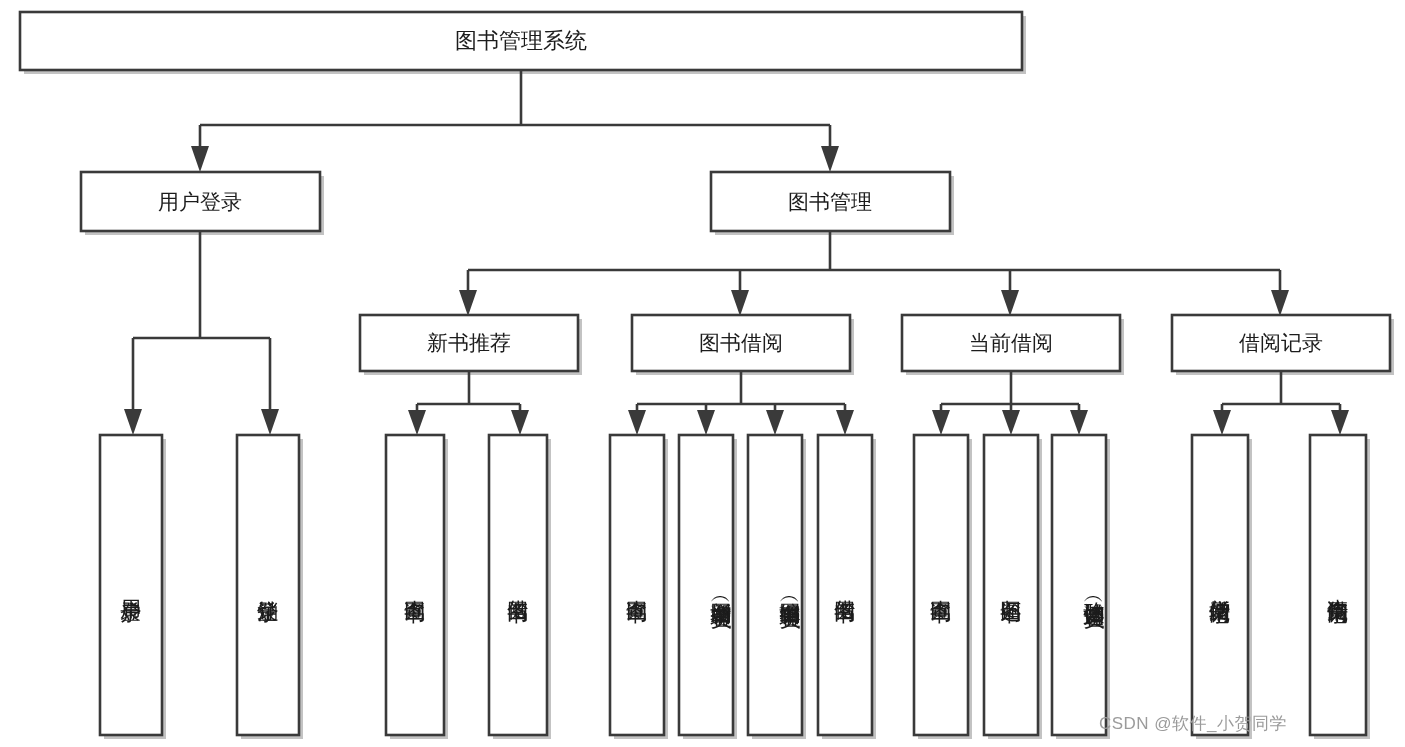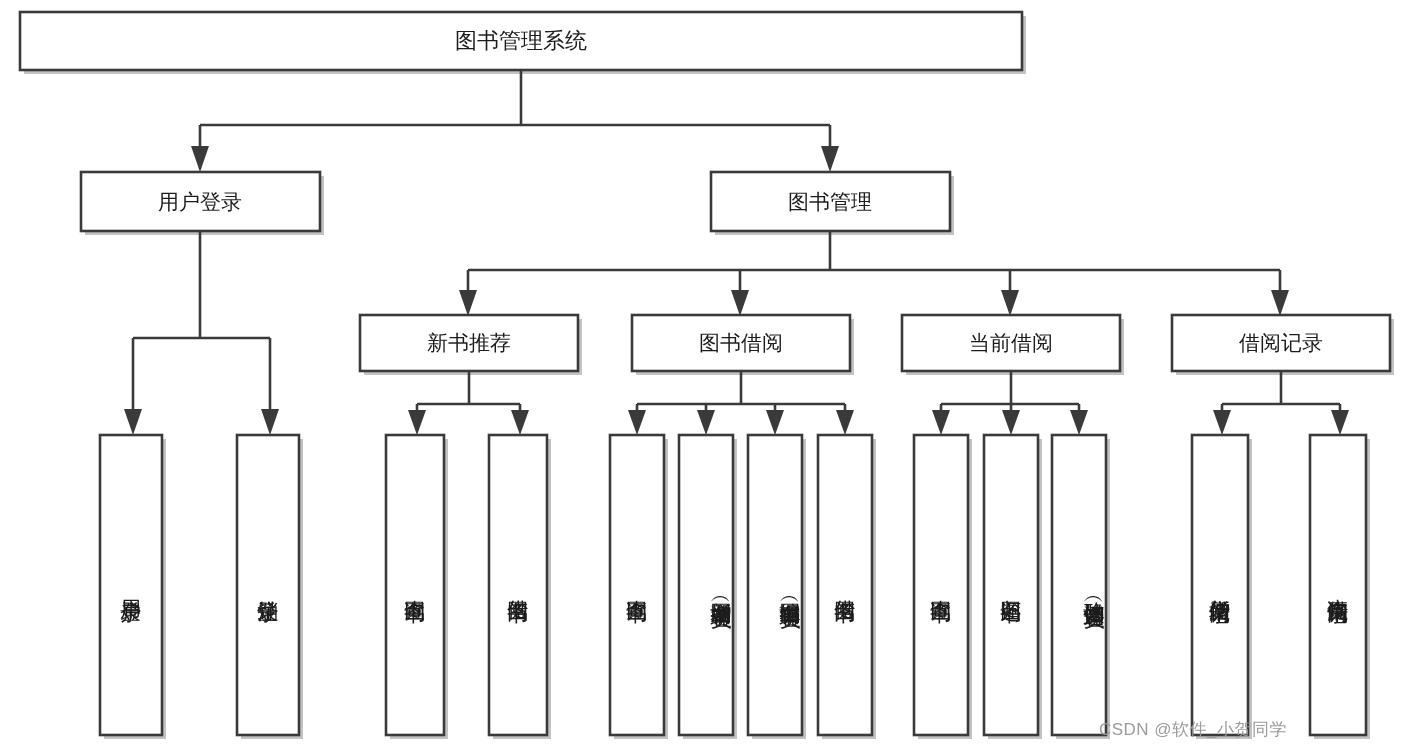--- a/index.html
+++ b/index.html
@@ -73,21 +73,21 @@
     letter-spacing: 1px;
     display: flex;
     align-items: center;
     justify-content: center;
     white-space: nowrap;
     pointer-events: none;
   }
   .watermark {
     position: absolute;
     right: 8px;
-    bottom: 6px;
+    bottom: 12px;
     font-family: "Liberation Sans", sans-serif;
     font-size: 17px;
     color: #9b9b9b;
     letter-spacing: 0.5px;
     white-space: nowrap;
   }
 </style>
 </head>
 <body>
 

